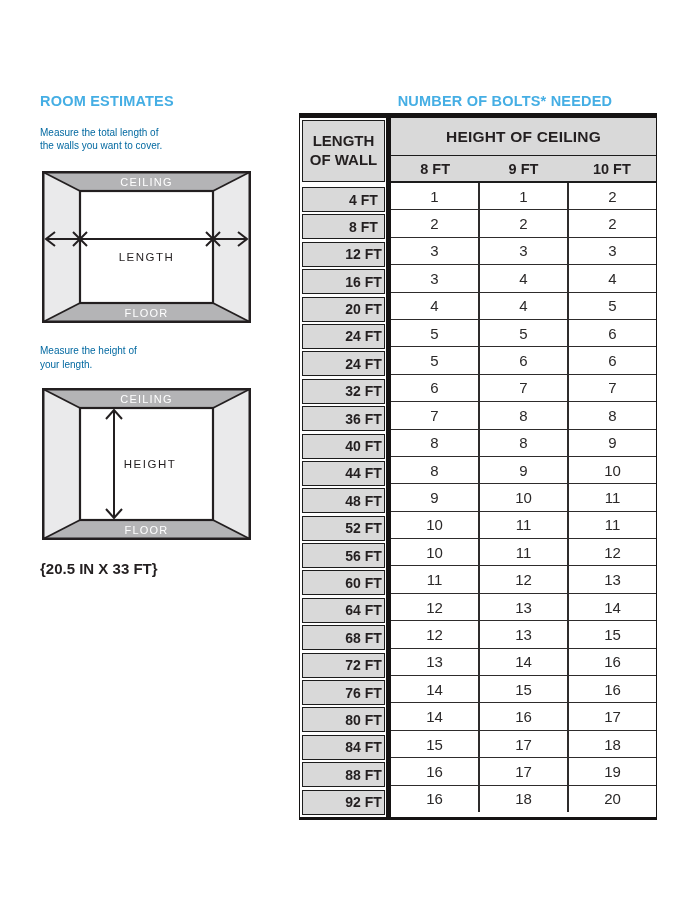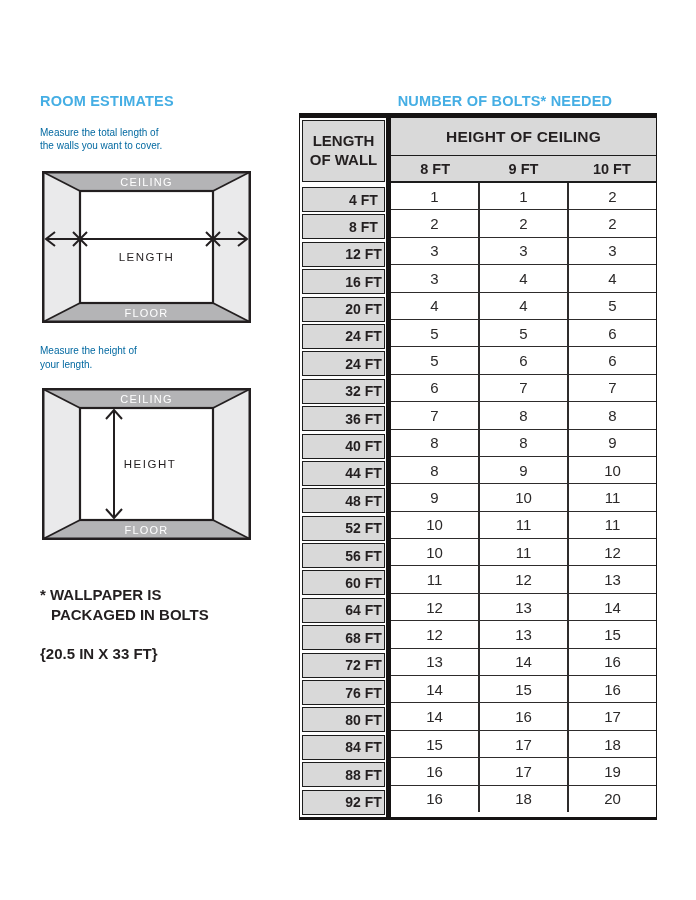--- a/index.html
+++ b/index.html
@@ -141,24 +141,20 @@
         <text class="svgband" x="104.5" y="146" text-anchor="middle">FLOOR</text>
         <g stroke="#231f20" stroke-width="2" fill="none">
           <line x1="72" y1="22" x2="72" y2="130"></line>
           <polyline points="64,31 72,22 80,31"></polyline>
           <polyline points="64,121 72,130 80,121"></polyline>
         </g>
         <text class="svglabel" x="108" y="80" text-anchor="middle">HEIGHT</text>
       </svg>
 
 
-      <div class="note1">
-        <div>* WALLPAPER IS</div>
-        <div class="hang">PACKAGED IN BOLTS</div>
-      </div>
       <div class="note2">
         <div>{20.5 IN X 33 FT}</div>
       </div>
     </div>
 
     <div class="right-col">
       <div class="section-heading">NUMBER OF BOLTS* NEEDED</div>
 
       <div class="bolt-table">
         <div class="labels-col">

